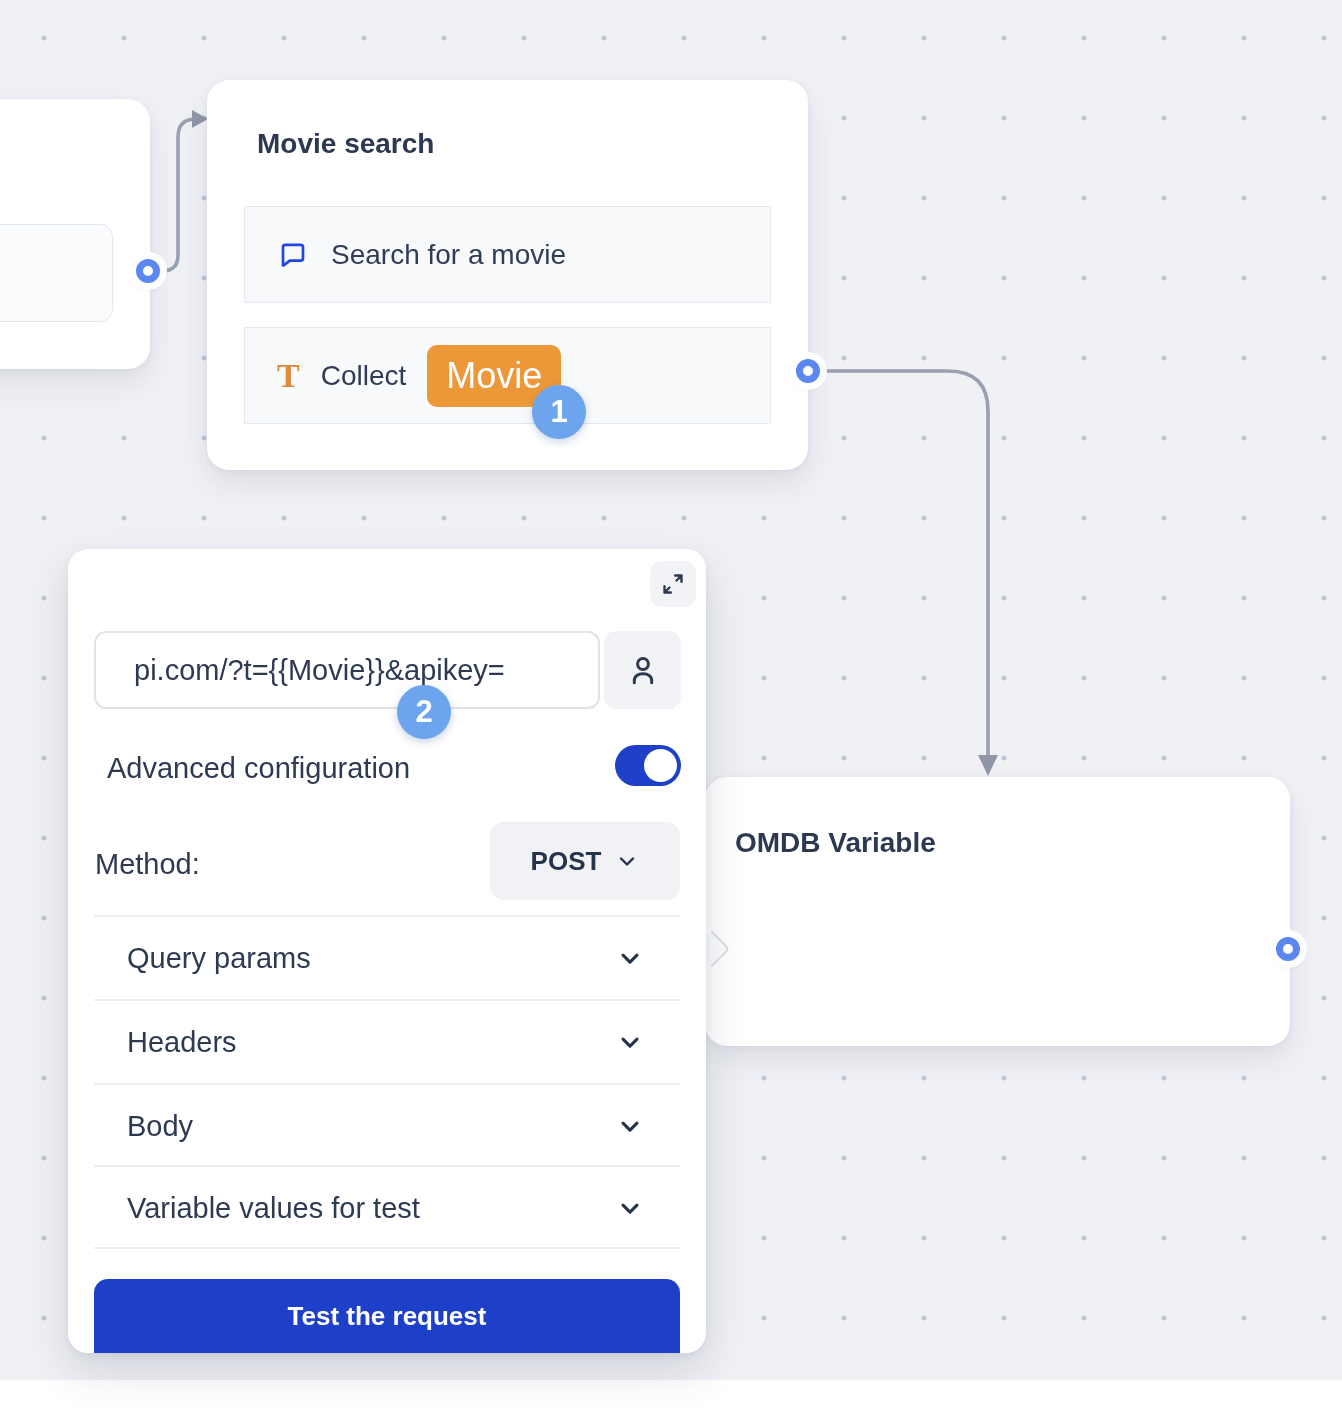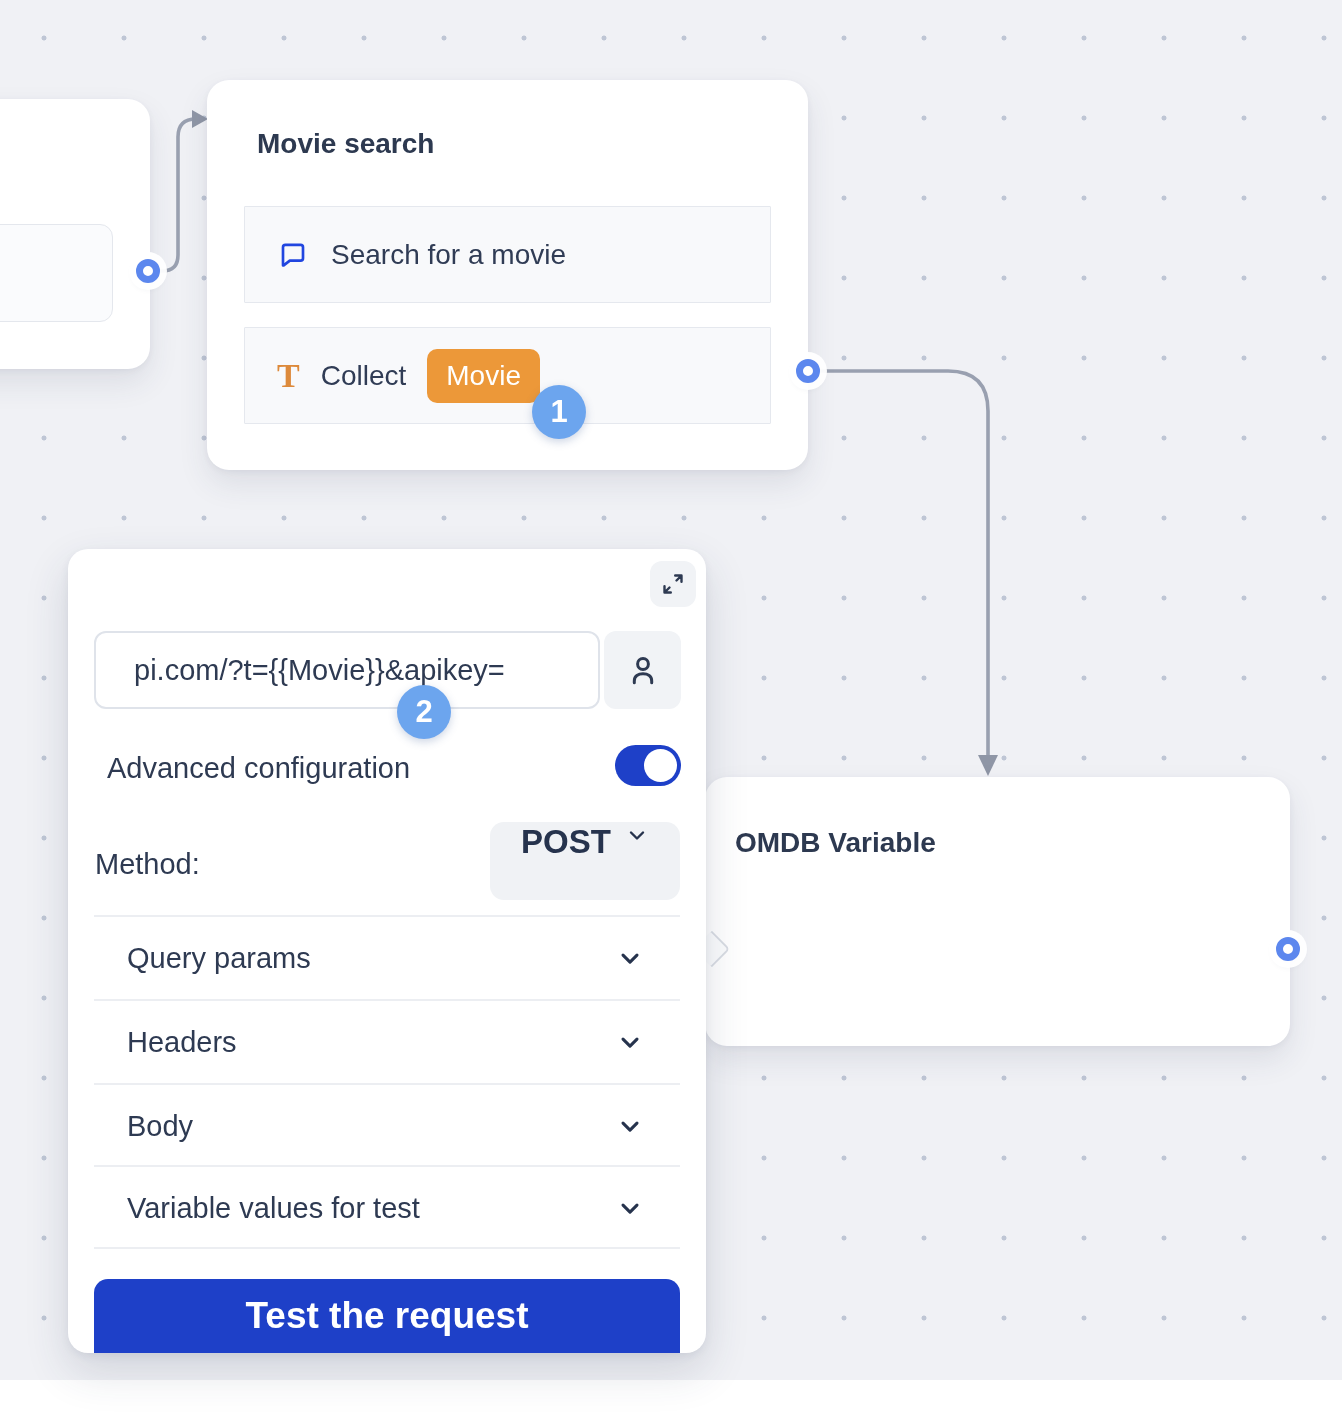--- a/index.html
+++ b/index.html
@@ -23,21 +23,21 @@
   }
   .node-title{position:absolute;font-size:28px;font-weight:700;color:#2d3950;}
   .node-row{
     position:absolute;display:flex;align-items:center;gap:22px;
     background:#f8f9fb;border:1px solid #e5e8ee;border-radius:1px;
     padding:0 0 0 32px;box-sizing:border-box;
   }
   .node-row .row-label{font-size:28px;color:#303c55;white-space:nowrap;overflow:hidden;}
   .t-icon{font-family:"Liberation Serif",serif;font-size:34px;font-weight:700;color:#dd8a3b;line-height:1;}
   .var-badge{
-    background:#ec9839;color:#fff;font-size:28px;line-height:1;
+    background:#ec9839;color:#fff;font-size:36px;line-height:1;
     padding:13px 19px;border-radius:10px;text-align:right;
   }
   .port{
     position:absolute;width:24px;height:24px;box-sizing:border-box;border-radius:50%;
     background:#fff;border:7px solid #5c87ee;
     box-shadow:0 0 0 7px rgba(255,255,255,.95),0 3px 8px rgba(50,60,90,.18);
     z-index:4;
   }
   .step-badge{
     position:absolute;width:54px;height:54px;border-radius:50%;
@@ -69,33 +69,33 @@
   .panel-label{font-size:29px;color:#2e3a52;}
   .toggle{
     position:absolute;width:66px;height:41px;border-radius:21px;background:#1e40c8;cursor:pointer;
   }
   .toggle .knob{
     position:absolute;right:4px;top:4px;width:33px;height:33px;border-radius:50%;background:#fff;
   }
   .method-btn{
     position:absolute;left:422px;top:273px;width:190px;height:78px;
     background:#f0f2f5;border:none;border-radius:14px;cursor:pointer;
-    display:flex;justify-content:center;gap:14px;
-    font-family:"Liberation Sans",sans-serif;font-size:33px;font-weight:700;color:#26334d;
+    display:flex;align-items:center;justify-content:center;gap:14px;
+    font-family:"Liberation Sans",sans-serif;font-size:26px;font-weight:700;color:#26334d;
   }
   .divider{position:absolute;left:26px;right:26px;height:0;border-top:2px solid #eceef2;}
   .section{
     position:absolute;left:26px;right:26px;height:82px;cursor:pointer;
     display:flex;align-items:center;justify-content:space-between;
     padding:0 36px 0 33px;box-sizing:border-box;
   }
   .test-btn{
     position:absolute;left:26px;right:26px;top:730px;height:74px;
     background:#1e40c8;border:none;border-radius:14px 14px 0 0;cursor:pointer;
-    font-family:"Liberation Sans",sans-serif;font-size:37px;font-weight:700;color:#fff;
+    font-family:"Liberation Sans",sans-serif;font-size:26px;font-weight:700;color:#fff;
   }
   .notch{
     position:absolute;left:-6px;top:159px;width:24px;height:24px;
     transform:rotate(45deg);background:#fbfcfd;
     border-top:2px solid #d8dce3;border-right:2px solid #d8dce3;border-top-right-radius:5px;
   }
   svg{display:block;}
 </style>
 </head>
 <body>

